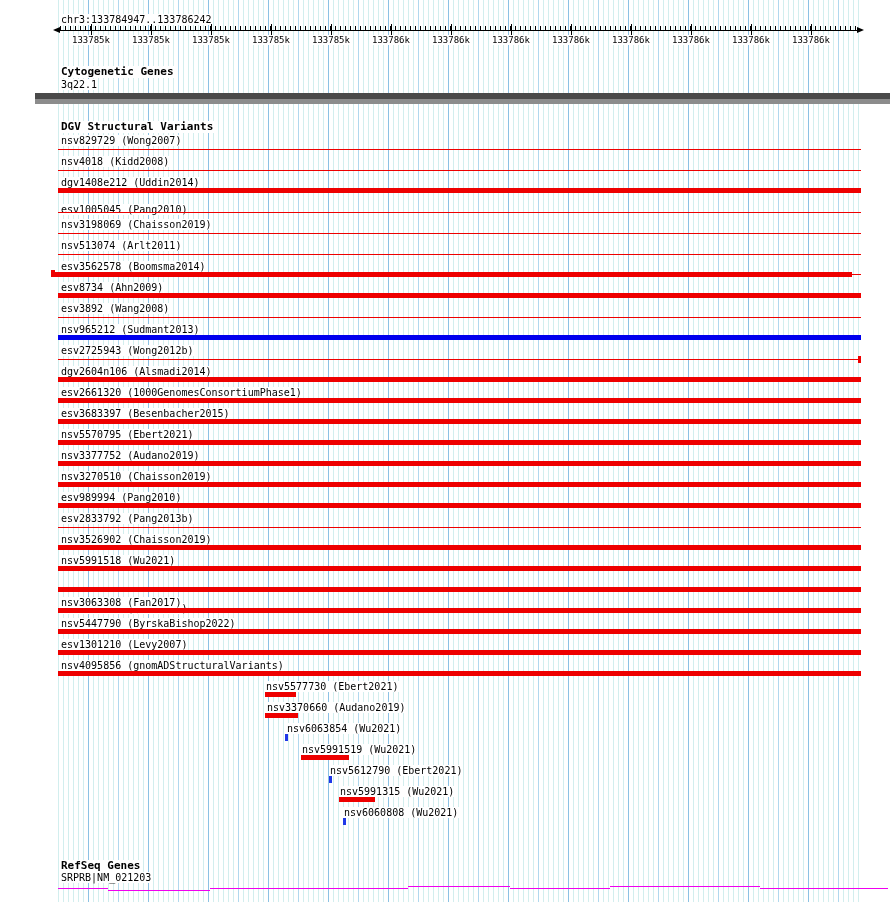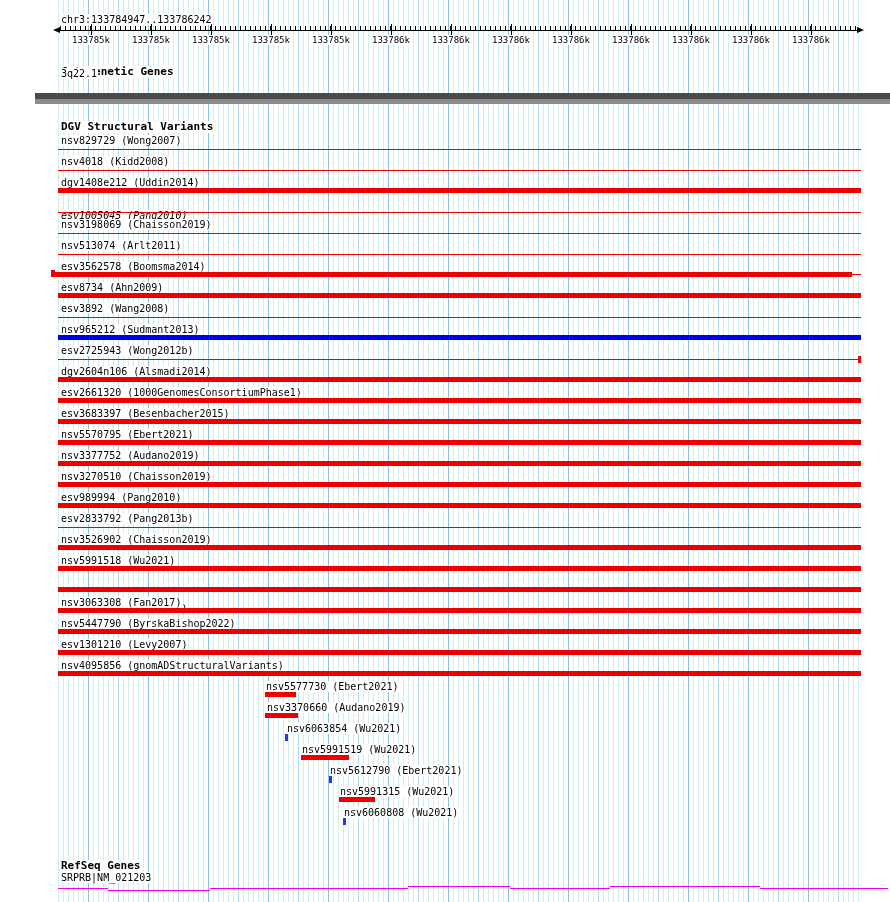--- a/index.html
+++ b/index.html
@@ -376,32 +376,32 @@
       <div class="ruler-lbl" style="left: 451px; top: 35px;">133786k</div>
       <div class="ruler-lbl" style="left: 511px; top: 35px;">133786k</div>
       <div class="ruler-lbl" style="left: 571px; top: 35px;">133786k</div>
       <div class="ruler-lbl" style="left: 631px; top: 35px;">133786k</div>
       <div class="ruler-lbl" style="left: 691px; top: 35px;">133786k</div>
       <div class="ruler-lbl" style="left: 751px; top: 35px;">133786k</div>
       <div class="ruler-lbl" style="left: 811px; top: 35px;">133786k</div>
     </div>
 
   <div class="hdr" style="left:60px;top:66px;">Cytogenetic Genes</div>
-  <div class="lbl" style="left:60px;top:68px;">3q22.1</div>
+  <div class="lbl" style="left:60px;top:79px;">3q22.1</div>
   <div class="band" id="cytoband-bar" style="left: 35px; top: 93px; width: 855px; height: 11px; background: linear-gradient(rgb(74, 74, 74) 0px, rgb(74, 74, 74) 55%, rgb(140, 140, 140) 55%, rgb(140, 140, 140) 100%);"></div>
 
   <div class="hdr" style="left:60px;top:121px;">DGV Structural Variants</div>
   <div id="variant-rows">
       <div class="lbl" style="left: 60px; top: 135px;">nsv829729 (Wong2007)</div>
       <div class="bar" style="left: 58px; top: 149px; width: 803px; height: 1px; background: rgb(238, 0, 0);"></div>
       <div class="lbl" style="left: 60px; top: 156px;">nsv4018 (Kidd2008)</div>
       <div class="bar" style="left: 58px; top: 170px; width: 803px; height: 1px; background: rgb(238, 0, 0);"></div>
       <div class="lbl" style="left: 60px; top: 177px;">dgv1408e212 (Uddin2014)</div>
       <div class="bar" style="left: 58px; top: 188px; width: 803px; height: 5px; background: rgb(238, 0, 0);"></div>
-      <div class="lbl" style="left: 60px; top: 210px; font-style: italic;">esv1005045 (Pang2010)</div>
+      <div class="lbl" style="left: 60px; top: 204px;">esv1005045 (Pang2010)</div>
       <div class="bar" style="left: 58px; top: 212px; width: 803px; height: 1px; background: rgb(238, 0, 0);"></div>
       <div class="lbl" style="left: 60px; top: 219px;">nsv3198069 (Chaisson2019)</div>
       <div class="bar" style="left: 58px; top: 233px; width: 803px; height: 1px; background: rgb(238, 0, 0);"></div>
       <div class="lbl" style="left: 60px; top: 240px;">nsv513074 (Arlt2011)</div>
       <div class="bar" style="left: 58px; top: 254px; width: 803px; height: 1px; background: rgb(238, 0, 0);"></div>
       <div class="lbl" style="left: 60px; top: 261px;">esv3562578 (Boomsma2014)</div>
       <div class="bar" style="left: 51px; top: 272px; width: 801px; height: 5px; background: rgb(238, 0, 0);"></div>
       <div class="bar" style="left: 51px; top: 270px; width: 4px; height: 7px; background: rgb(238, 0, 0);"></div>
       <div class="bar" style="left: 852px; top: 274px; width: 9px; height: 1px; background: rgb(238, 0, 0);"></div>
       <div class="lbl" style="left: 60px; top: 282px;">esv8734 (Ahn2009)</div>

